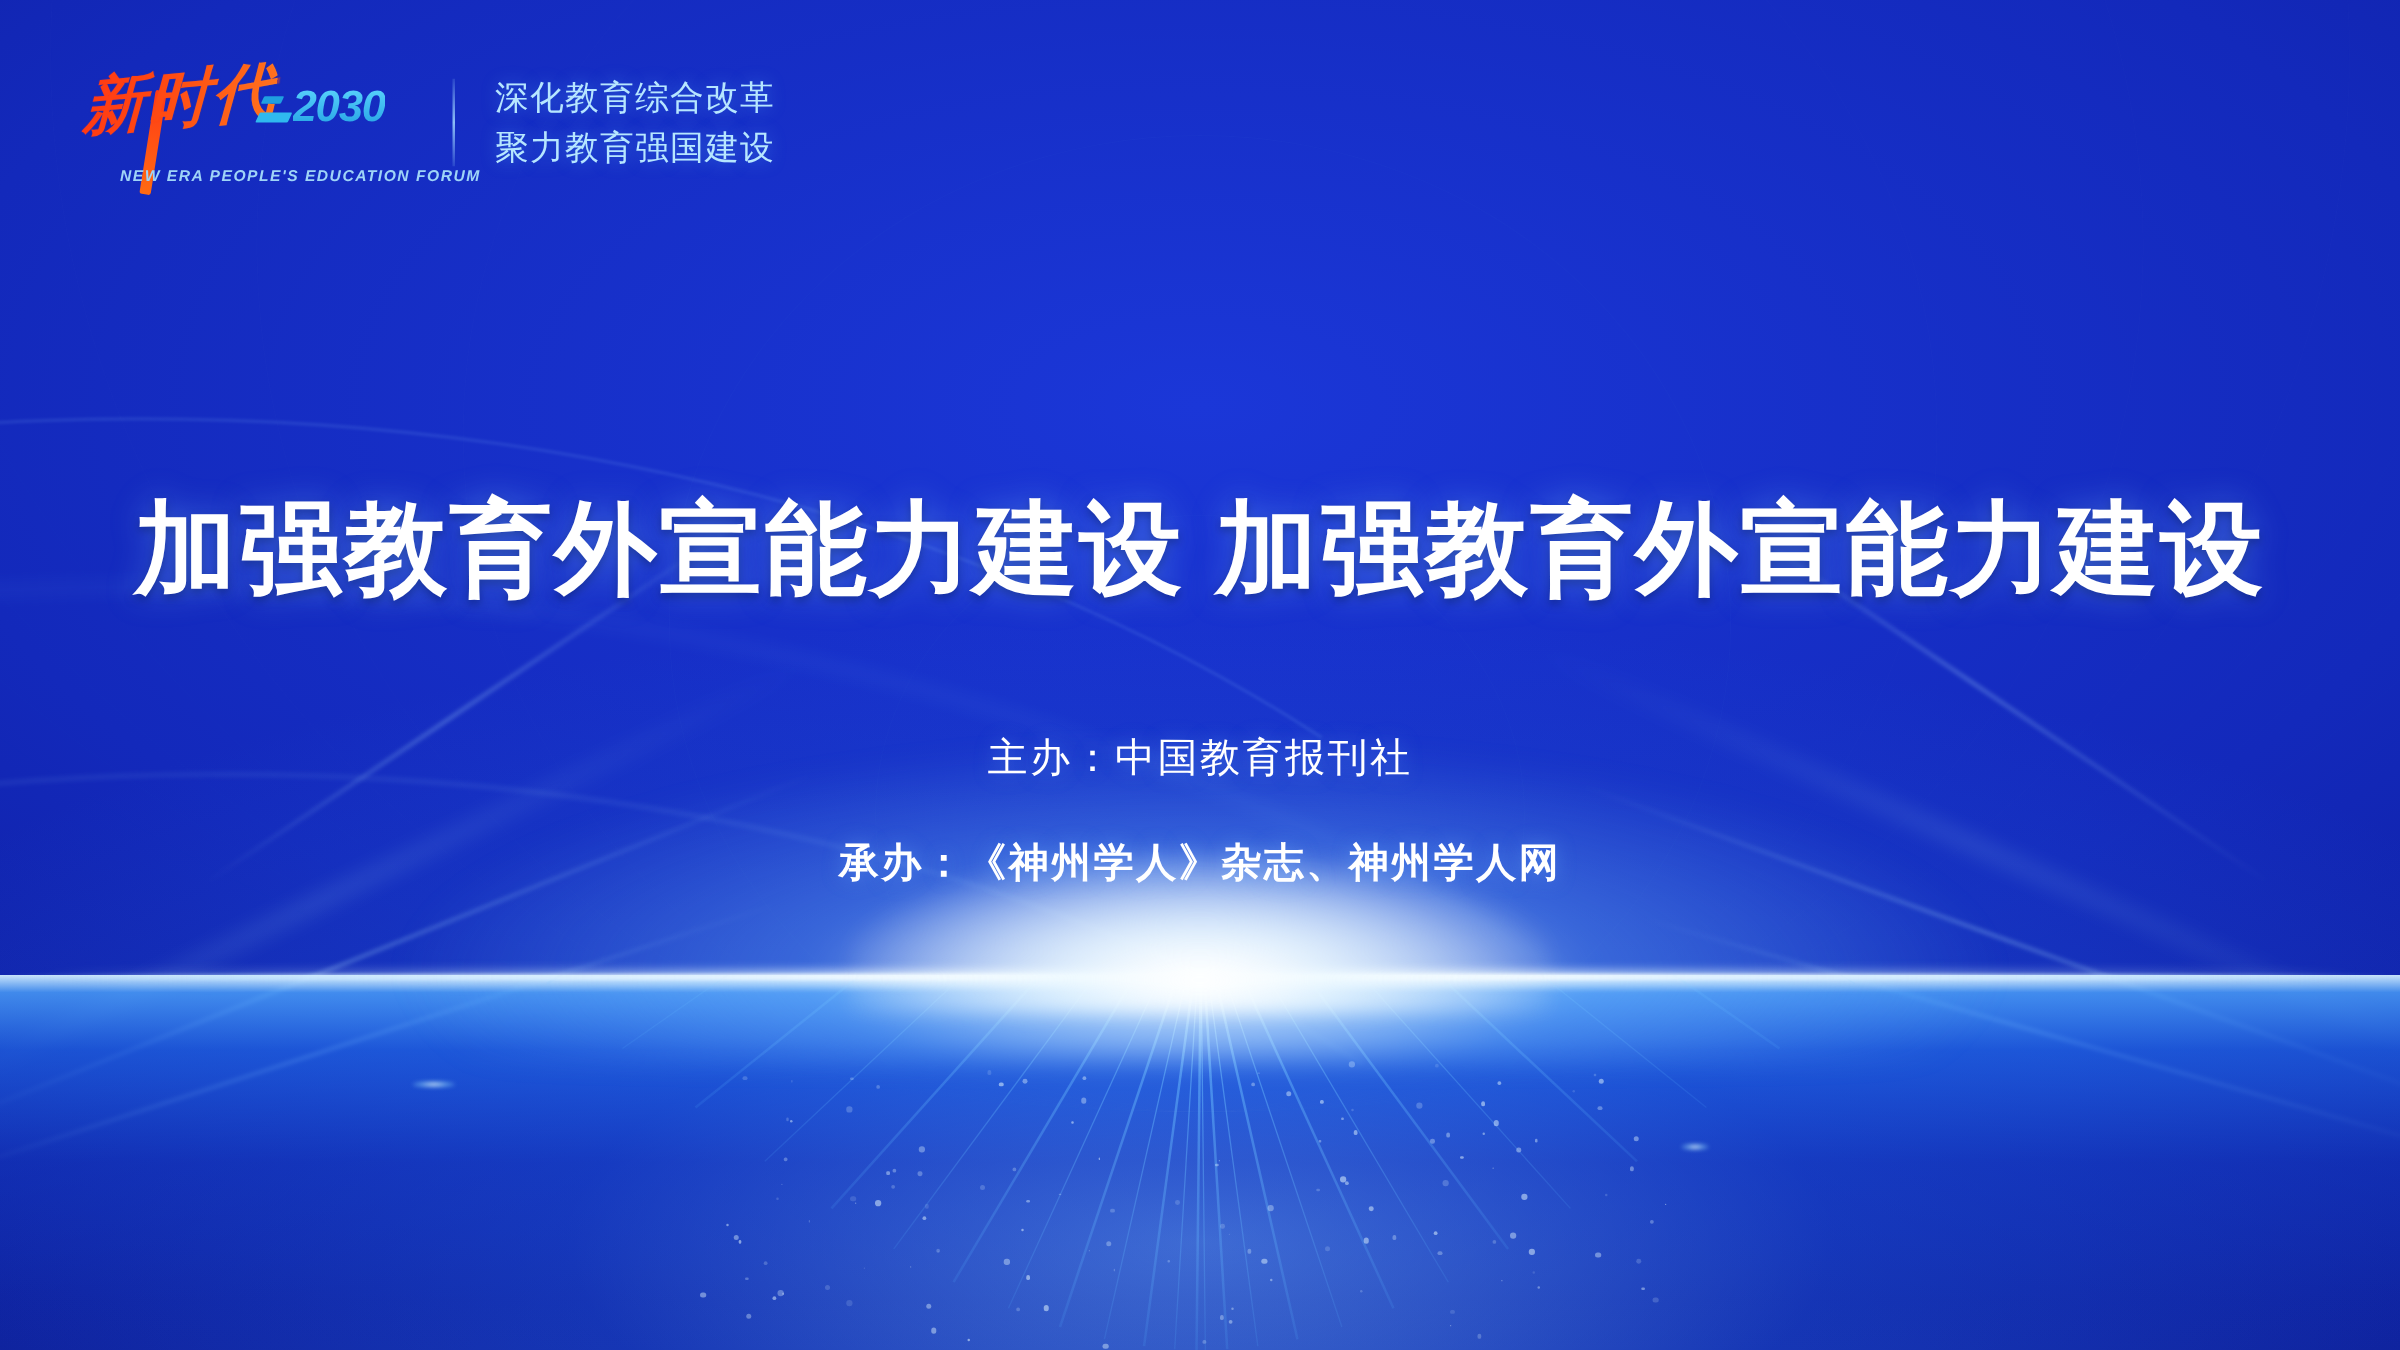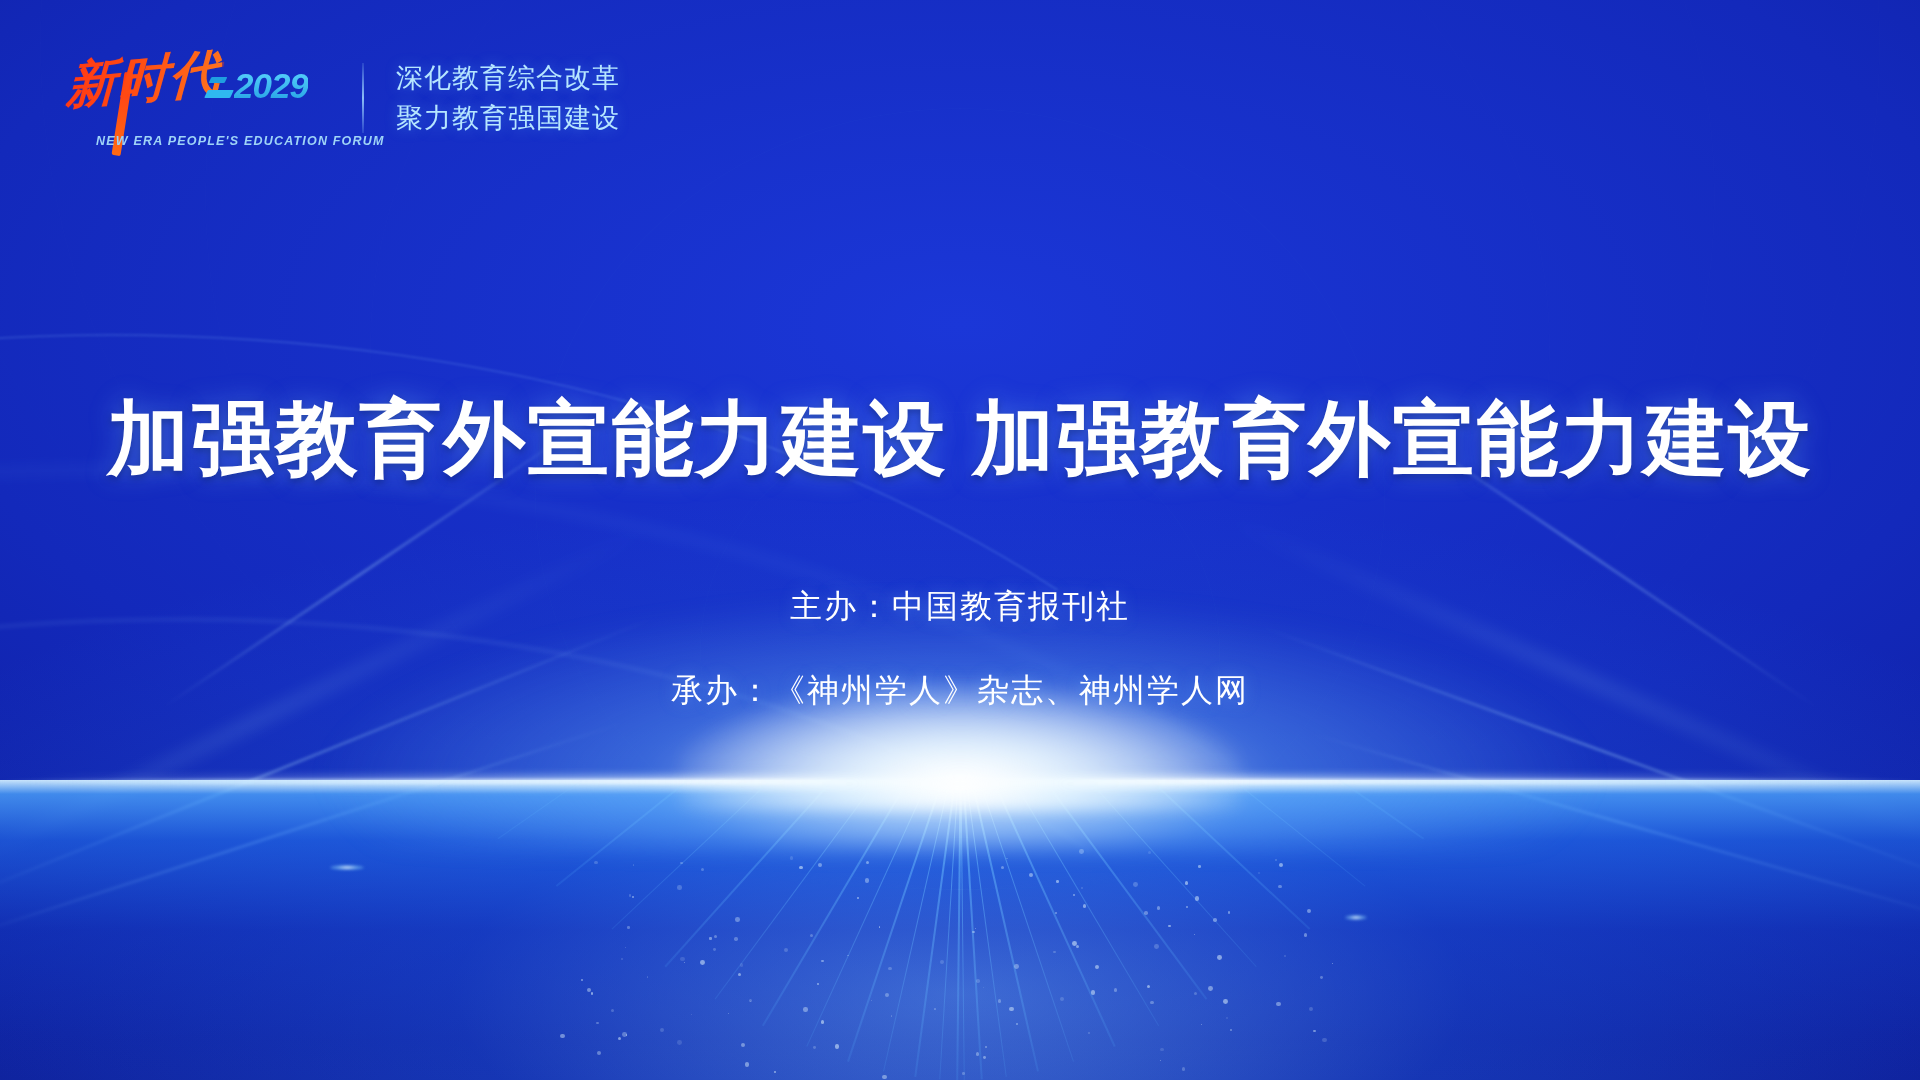--- a/index.html
+++ b/index.html
@@ -231,21 +231,21 @@
     position:absolute; left:0; right:0; top:585px;
     text-align:center;
     color:#ffffff;
   }
   .meta .host{
     font-size:32px; font-weight:400; letter-spacing:2px;
     text-shadow:0 0 16px rgba(120,185,255,.4);
     margin-bottom:40px;
   }
   .meta .organizer{
-    font-size:32px; font-weight:400; letter-spacing:2px;
+    font-size:32px; font-weight:700; letter-spacing:2px;
     text-shadow:0 0 16px rgba(120,185,255,.4);
     margin-bottom:44px;
   }
   .meta .venue{
     font-size:26px; font-weight:400; letter-spacing:1.5px;
     text-shadow:0 0 16px rgba(120,185,255,.4);
   }
 </style>
 </head>
 <body>
@@ -448,21 +448,21 @@
   <div class="sparkle" style="left:330px; bottom:210px;"></div>
   <div class="sparkle" style="left:1345px; bottom:160px; width:22px;"></div>
 
   <div class="header">
 
     <div class="logo-block">
       <div class="logo-slash"></div>
       <div class="logo-xinshidai">新时代</div>
       <div class="logo-dash2"></div>
       <div class="logo-dash"></div>
-      <div class="logo-year">2029</div>
+      <div class="logo-year">2030</div>
       <div class="logo-en">NEW ERA PEOPLE'S EDUCATION FORUM</div>
     </div>
 
     <div class="divider"></div>
 
     <div class="tagline">
       <div>深化教育综合改革</div>
       <div>聚力教育强国建设</div>
     </div>
   </div>

